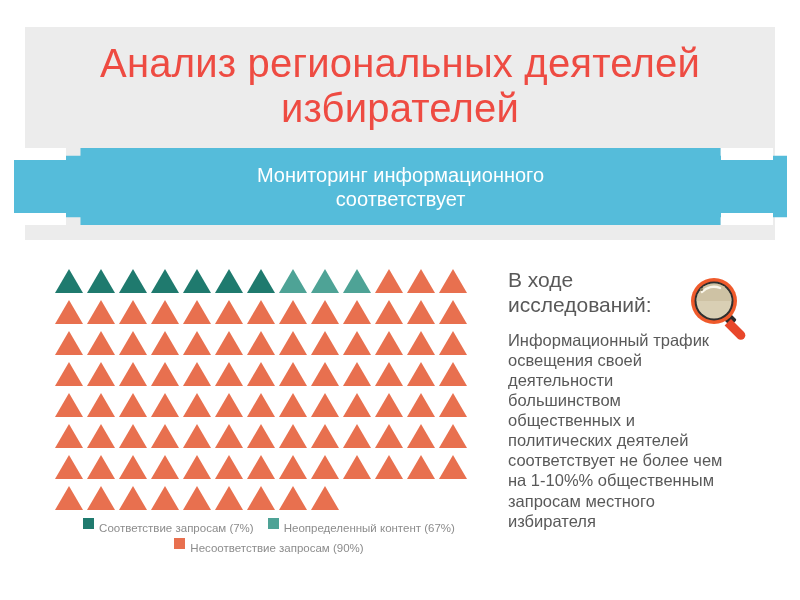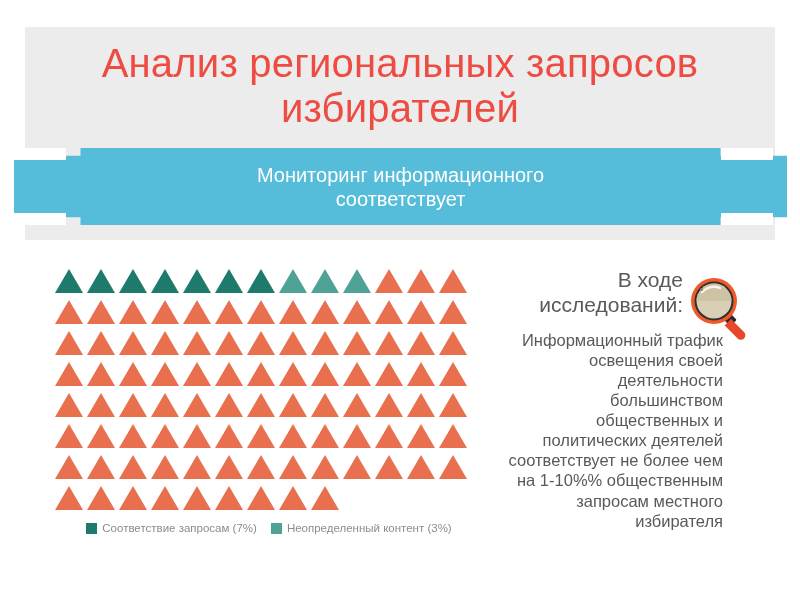--- a/index.html
+++ b/index.html
@@ -138,38 +138,36 @@
   }
   .legend-line {
     display: flex;
     justify-content: center;
     align-items: center;
     gap: 14px;
     line-height: 20px;
   }
   .legend-item {
     display: flex;
-    align-items: center;
     gap: 5px;
     white-space: nowrap;
   }
   .legend-swatch {
     width: 11px;
     height: 11px;
     flex: 0 0 11px;
     display: block;
   }
 
   
   #right-panel {
     position: absolute;
     left: 508px;
     top: 268px;
     width: 230px;
-    text-align: right;
   }
   #lead-text {
     color: #595959;
     font-size: 21px;
     line-height: 1.18;
     width: 175px;
     white-space: pre-line;
   }
   #body-text {
     color: #595959;
@@ -187,21 +185,21 @@
     width: 72px;
     height: 70px;
   }
 </style>
 </head>
 <body>
 
 <div id="header">
 
   <div id="title-plate">
-    <div id="title-text">Анализ региональных запросов
+    <div id="title-text">Анализ региональных деятелей
 избирателей</div>
   </div>
 
   <div id="under-strip"></div>
 
   <div id="subtitle-band">
     <div id="subtitle-text">Мониторинг информационного
 соответствует</div>
   </div>
 
@@ -331,21 +329,27 @@
   </div>
 
 <div id="legend">
   <div class="legend-line">
     <div class="legend-item">
       <span class="legend-swatch" style="background:#1F7A6E"></span>
       <span>Соответствие запросам (7%)</span>
     </div>
     <div class="legend-item">
       <span class="legend-swatch" style="background:#4EA396"></span>
-      <span>Неопределенный контент (3%)</span>
+      <span>Неопределенный контент (67%)</span>
+    </div>
+  </div>
+  <div class="legend-line">
+    <div class="legend-item">
+      <span class="legend-swatch" style="background:#E8704F"></span>
+      <span>Несоответствие запросам (90%)</span>
     </div>
   </div>
 </div>
 
 <div id="right-panel">
   <div id="lead-text">В ходе
 исследований:</div>
   <div id="body-text"> Информационный трафик освещения своей деятельности большинством общественных и политических деятелей соответствует не более чем на 1-10%% общественным запросам местного избирателя</div>
 </div>
 

